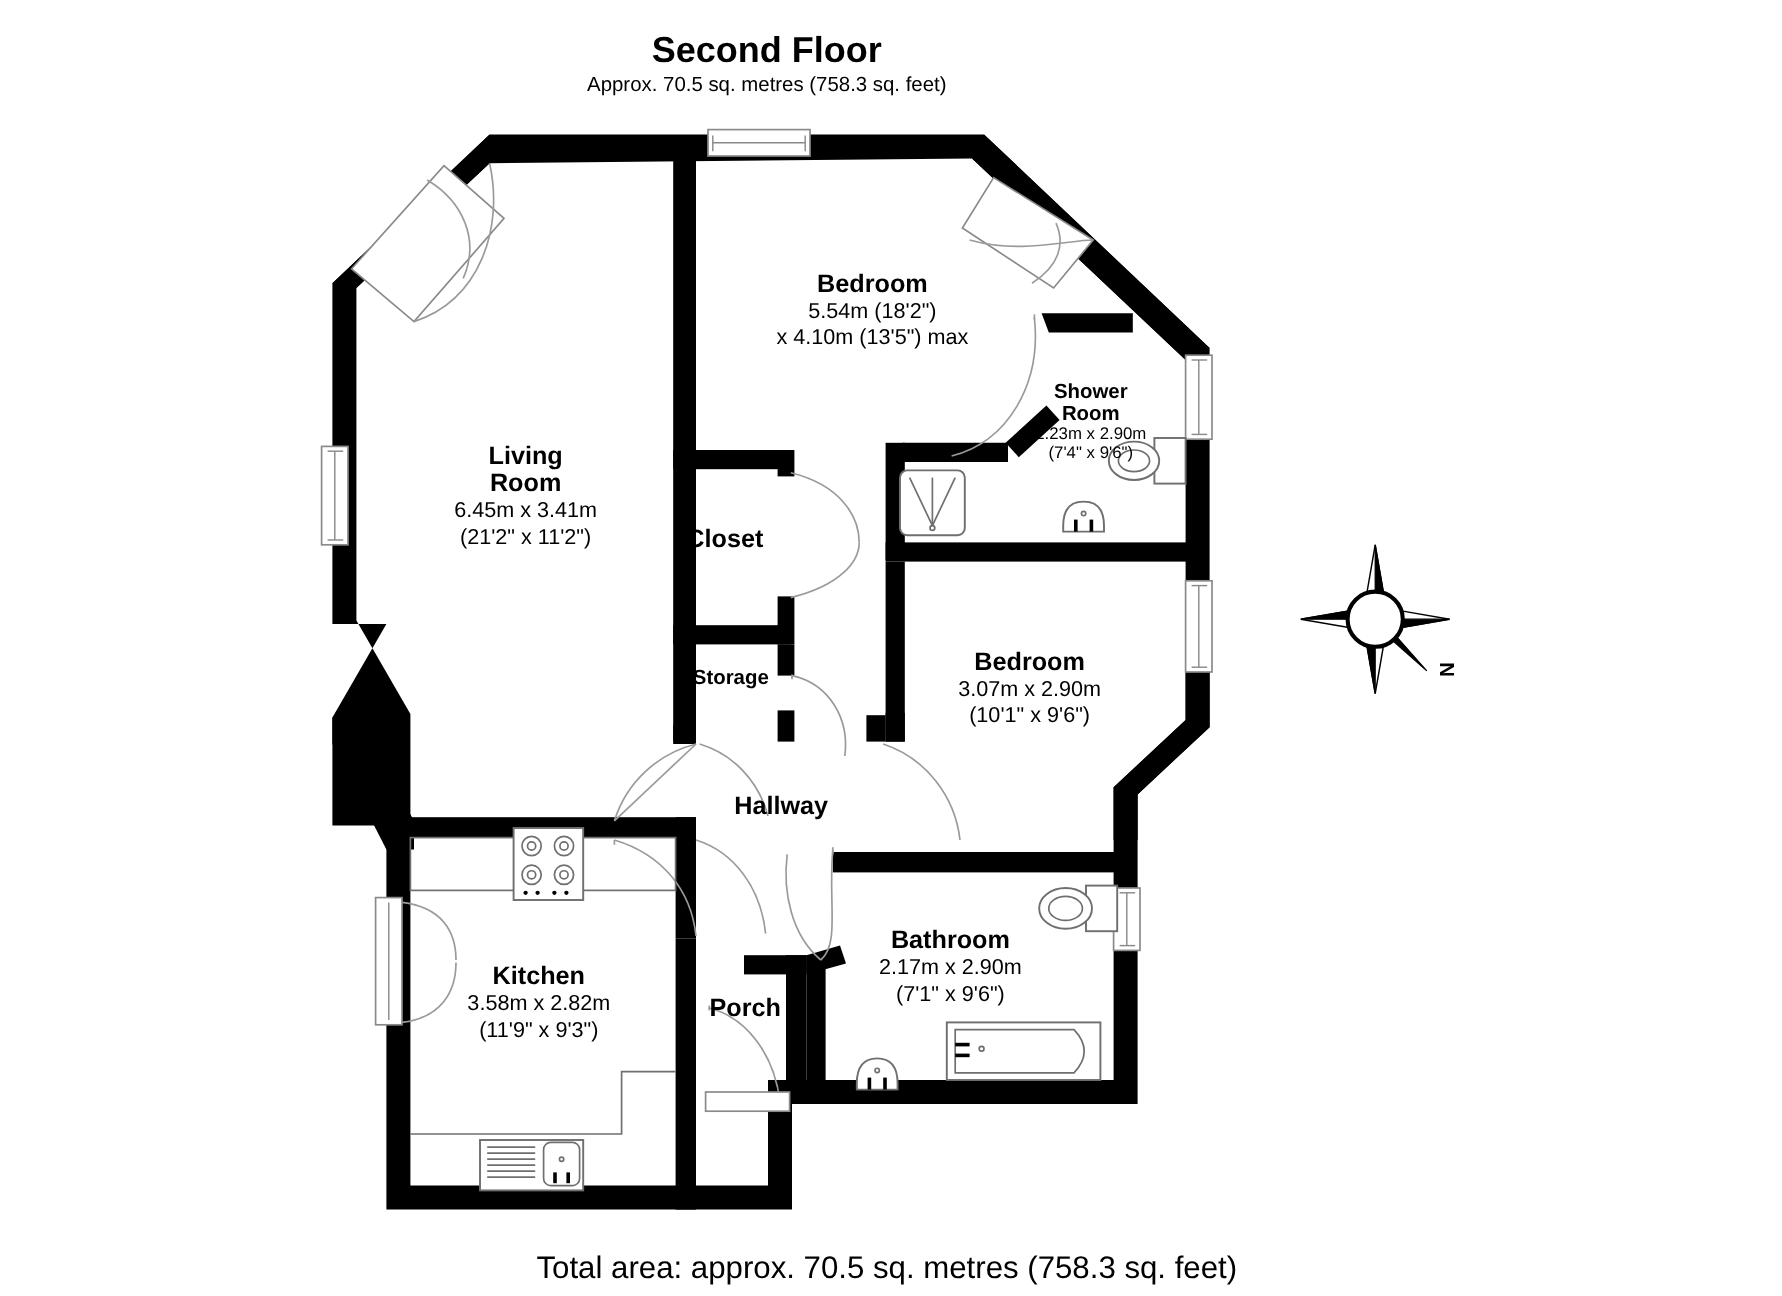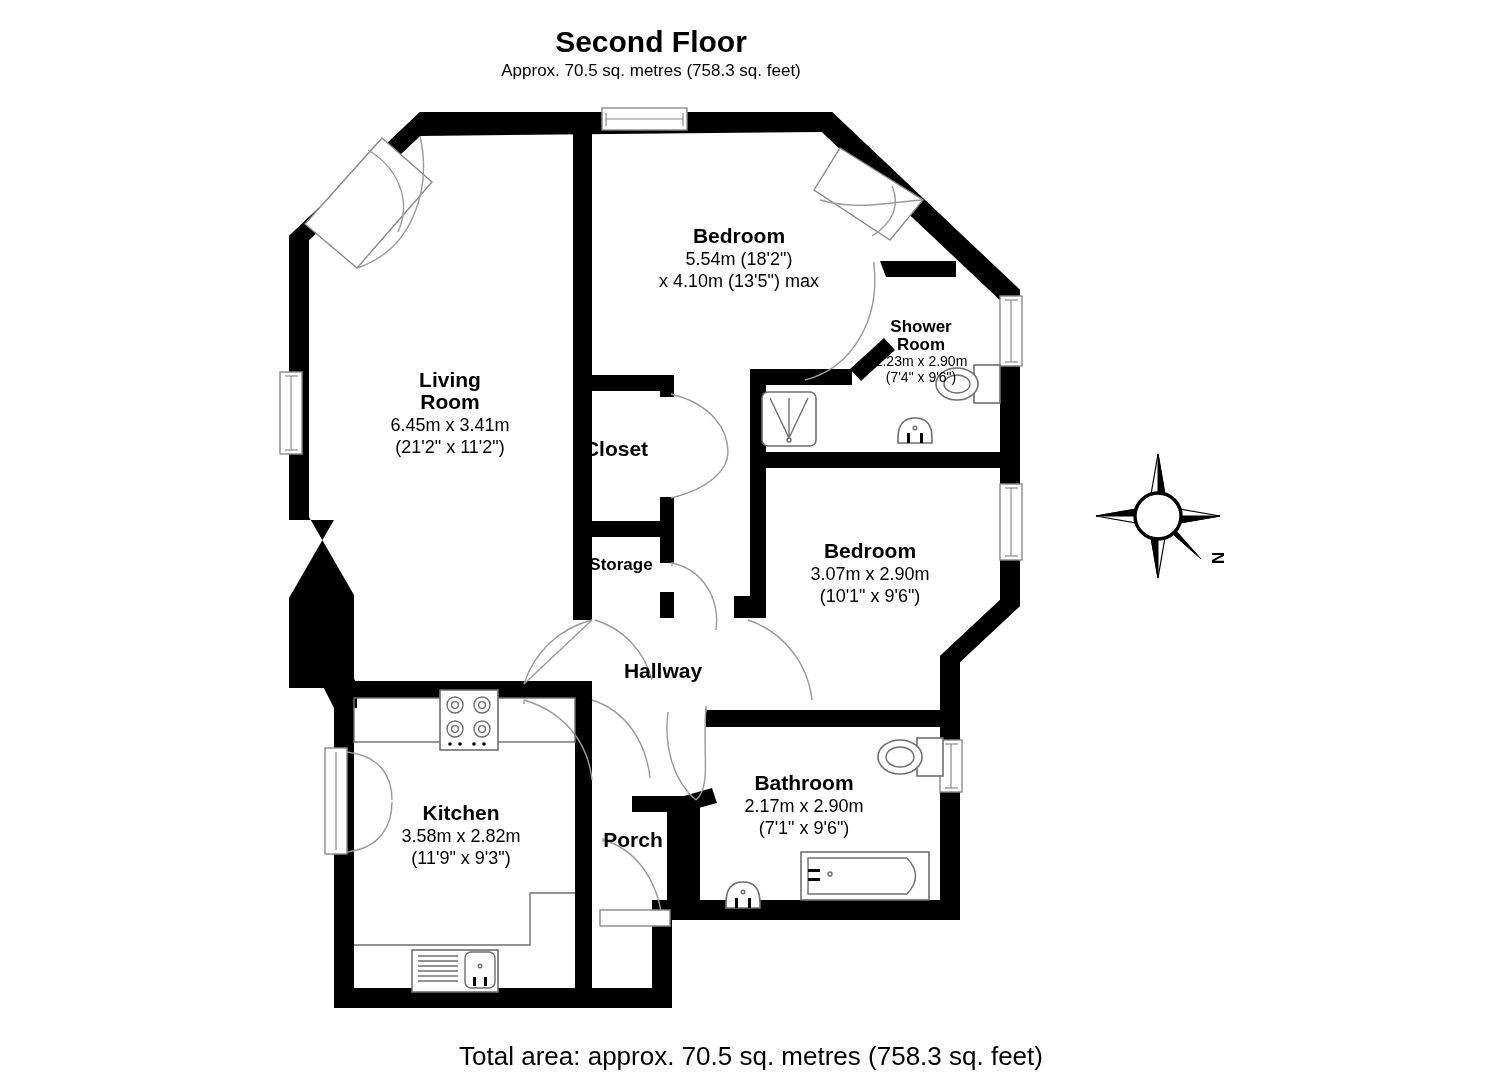--- a/index.html
+++ b/index.html
@@ -11,21 +11,20 @@
     width: 1485px;
     height: 1080px;
     font-family: "Liberation Sans", sans-serif;
     color: #000000;
     position: relative;
     overflow: hidden;
   }
   #plan-root {
     position: absolute;
     inset: 0;
-    padding-left: 12px;
   }
   svg.plan-canvas {
     display: block;
     width: 1485px;
     height: 1080px;
   }
   text { fill: #000; }
   .t-title {
     font-family: "Liberation Sans", sans-serif;
     font-size: 30px;

